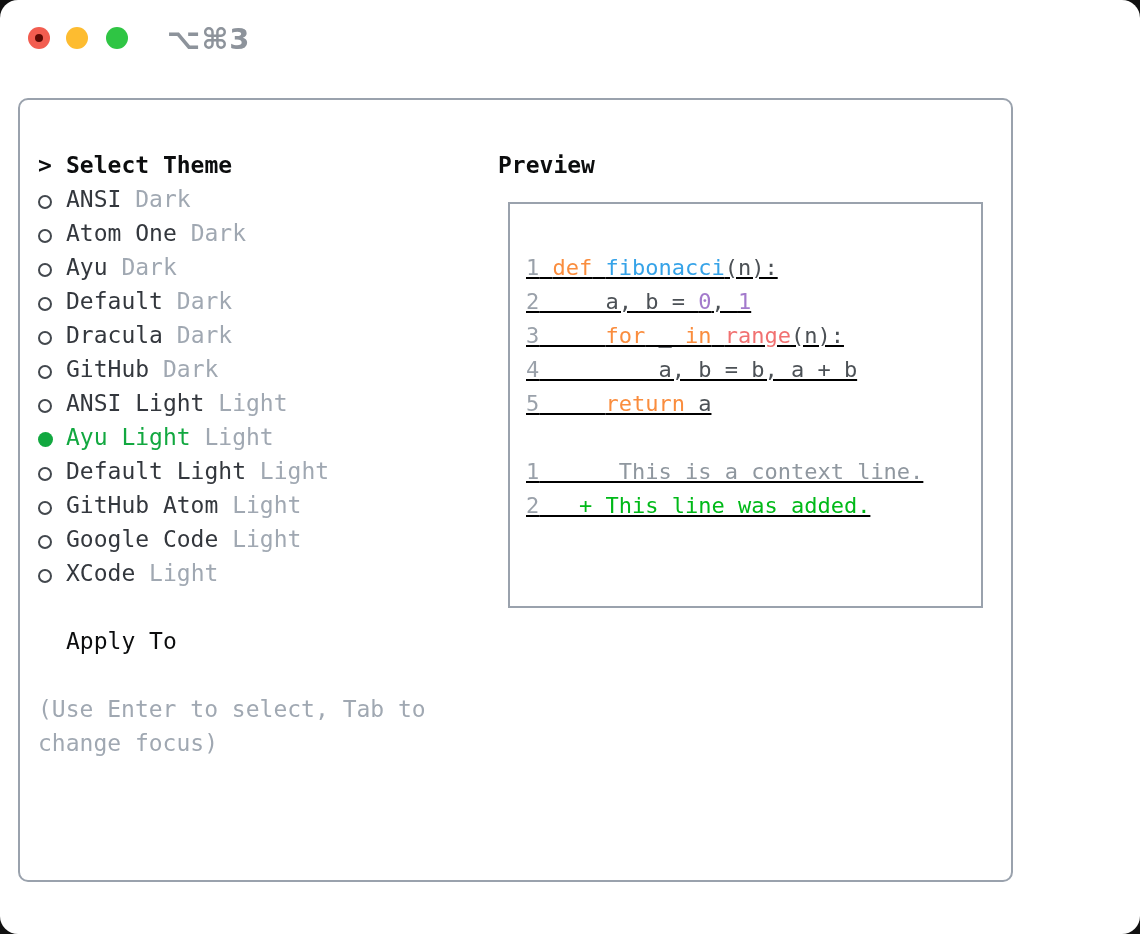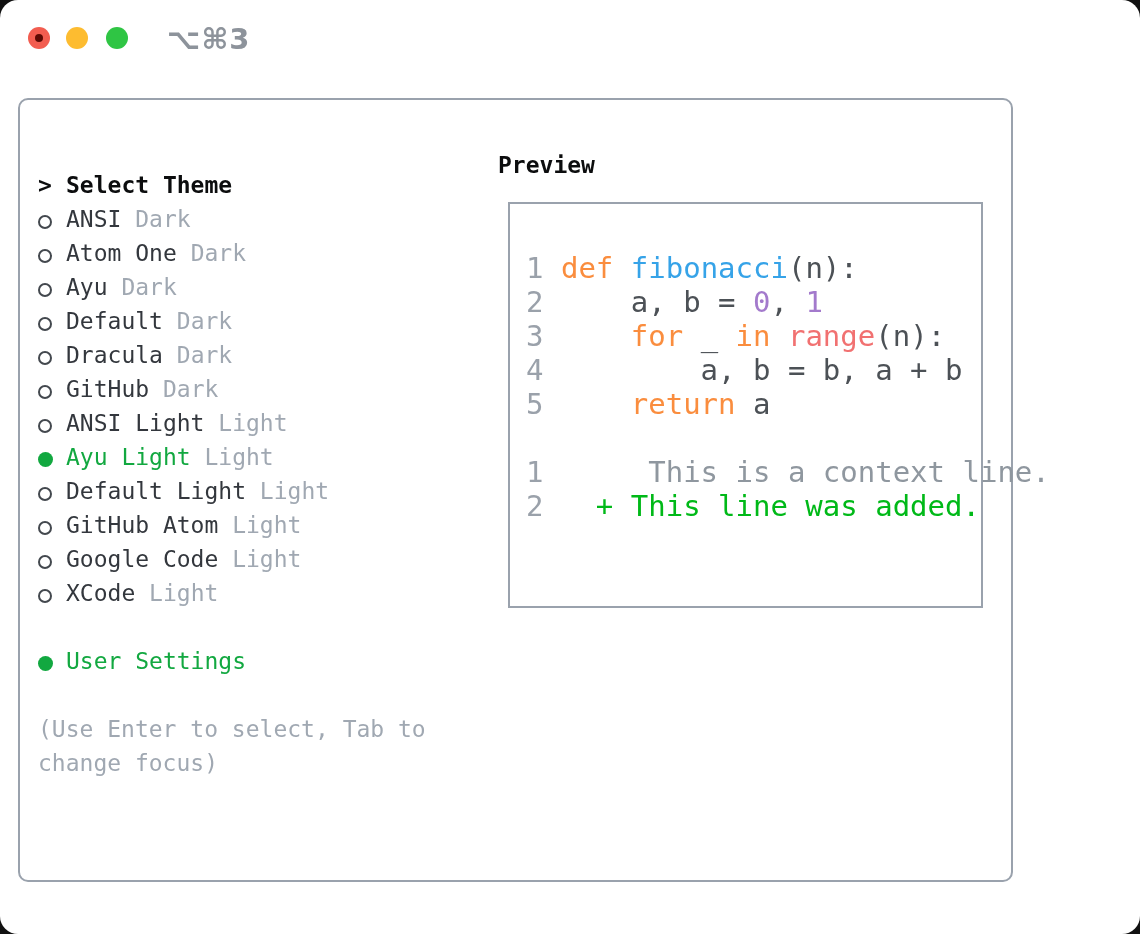--- a/index.html
+++ b/index.html
@@ -22,40 +22,40 @@
     background:var(--traffic_red_dot);display:block;}
   .light.yellow{left:66px;background:var(--traffic_yellow);}
   .light.green{left:106px;background:var(--traffic_green);}
   .wtitle{position:absolute;left:167px;top:22px;height:34px;line-height:34px;
     font-family:"DejaVu Sans","Liberation Sans",sans-serif;font-weight:600;font-size:29px;
     color:var(--title_gray);letter-spacing:1px;}
   
   .panel{position:absolute;left:18px;top:98px;width:995px;height:784px;background:var(--window_bg);
     border:2px solid var(--border);border-radius:10px;}
   
-  .left{position:absolute;left:18px;top:48px;font-size:23px;color:var(--text_dark);margin-top:20px;}
+  .left{position:absolute;left:18px;top:48px;font-size:23px;color:var(--text_dark);}
   .row{height:34px;line-height:34px;white-space:pre;}
   .marker{display:inline-block;width:28px;vertical-align:top;}
   .cursor{font-weight:bold;color:var(--text_black);}
   .hrow .hlabel{font-weight:bold;color:var(--text_black);}
   .radio{display:inline-block;width:14px;height:14px;border-radius:50%;
     border:2px solid var(--radio_outline);position:relative;top:2px;}
   .radio.on{border:none;width:15px;height:15px;background:var(--green_selected);}
   .row.selected .tname{color:var(--green_selected);}
   .variant{color:var(--muted);}
   .h2label{color:var(--text_black);}
   .spacer{height:34px;}
   .hint{color:var(--muted);}
   .hint div{height:34px;line-height:34px;white-space:pre;}
   
   .pheading{position:absolute;left:478px;top:48px;height:34px;line-height:34px;
     font-size:23px;font-weight:bold;color:var(--text_black);text-align:right;}
   .pbox{position:absolute;left:488px;top:102px;width:475px;height:406px;
     border:2px solid var(--border);padding:47px 0 0 16px;background:var(--window_bg);}
-  .pline{height:34px;line-height:34px;white-space:pre;font-size:29px;}
+  .pline{height:34px;line-height:34px;white-space:pre;font-size:22px;text-decoration:underline;}
   .ln{color:var(--ln);}
   .tok-fg{color:var(--code_fg);} .tok-kw{color:var(--kw);} .tok-fn{color:var(--fn);}
   .tok-call{color:var(--call);} .tok-num{color:var(--numc);}
   .tok-ctx{color:var(--ctx);} .tok-del{color:var(--del);} .tok-add{color:var(--add);margin-top:24px;}
 </style>
 </head>
 <body>
 
 <div class="window">
   <div class="titlebar">
@@ -78,22 +78,22 @@
           <div class="row"><span class="marker"><span class="radio"></span></span><span class="tname">Dracula</span><span class="variant"> Dark</span></div>
           <div class="row"><span class="marker"><span class="radio"></span></span><span class="tname">GitHub</span><span class="variant"> Dark</span></div>
           <div class="row"><span class="marker"><span class="radio"></span></span><span class="tname">ANSI Light</span><span class="variant"> Light</span></div>
           <div class="row selected"><span class="marker"><span class="radio on"></span></span><span class="tname">Ayu Light</span><span class="variant"> Light</span></div>
           <div class="row"><span class="marker"><span class="radio"></span></span><span class="tname">Default Light</span><span class="variant"> Light</span></div>
           <div class="row"><span class="marker"><span class="radio"></span></span><span class="tname">GitHub Atom</span><span class="variant"> Light</span></div>
           <div class="row"><span class="marker"><span class="radio"></span></span><span class="tname">Google Code</span><span class="variant"> Light</span></div>
           <div class="row"><span class="marker"><span class="radio"></span></span><span class="tname">XCode</span><span class="variant"> Light</span></div>
         </div>
       <div class="spacer"></div>
+      <div class="row"><span class="marker"></span><span class="h2label">Apply To</span></div>
       <div id="apply-list">
-          <div class="row selected"><span class="marker"><span class="radio on"></span></span><span class="tname">User Settings</span></div>
         </div>
       <div class="spacer"></div>
       <div class="hint">
         <div>(Use Enter to select, Tab to</div>
         <div>change focus)</div>
       </div>
     </div>
 
     <div class="pheading">Preview</div>
     <div class="pbox" id="preview-box">

